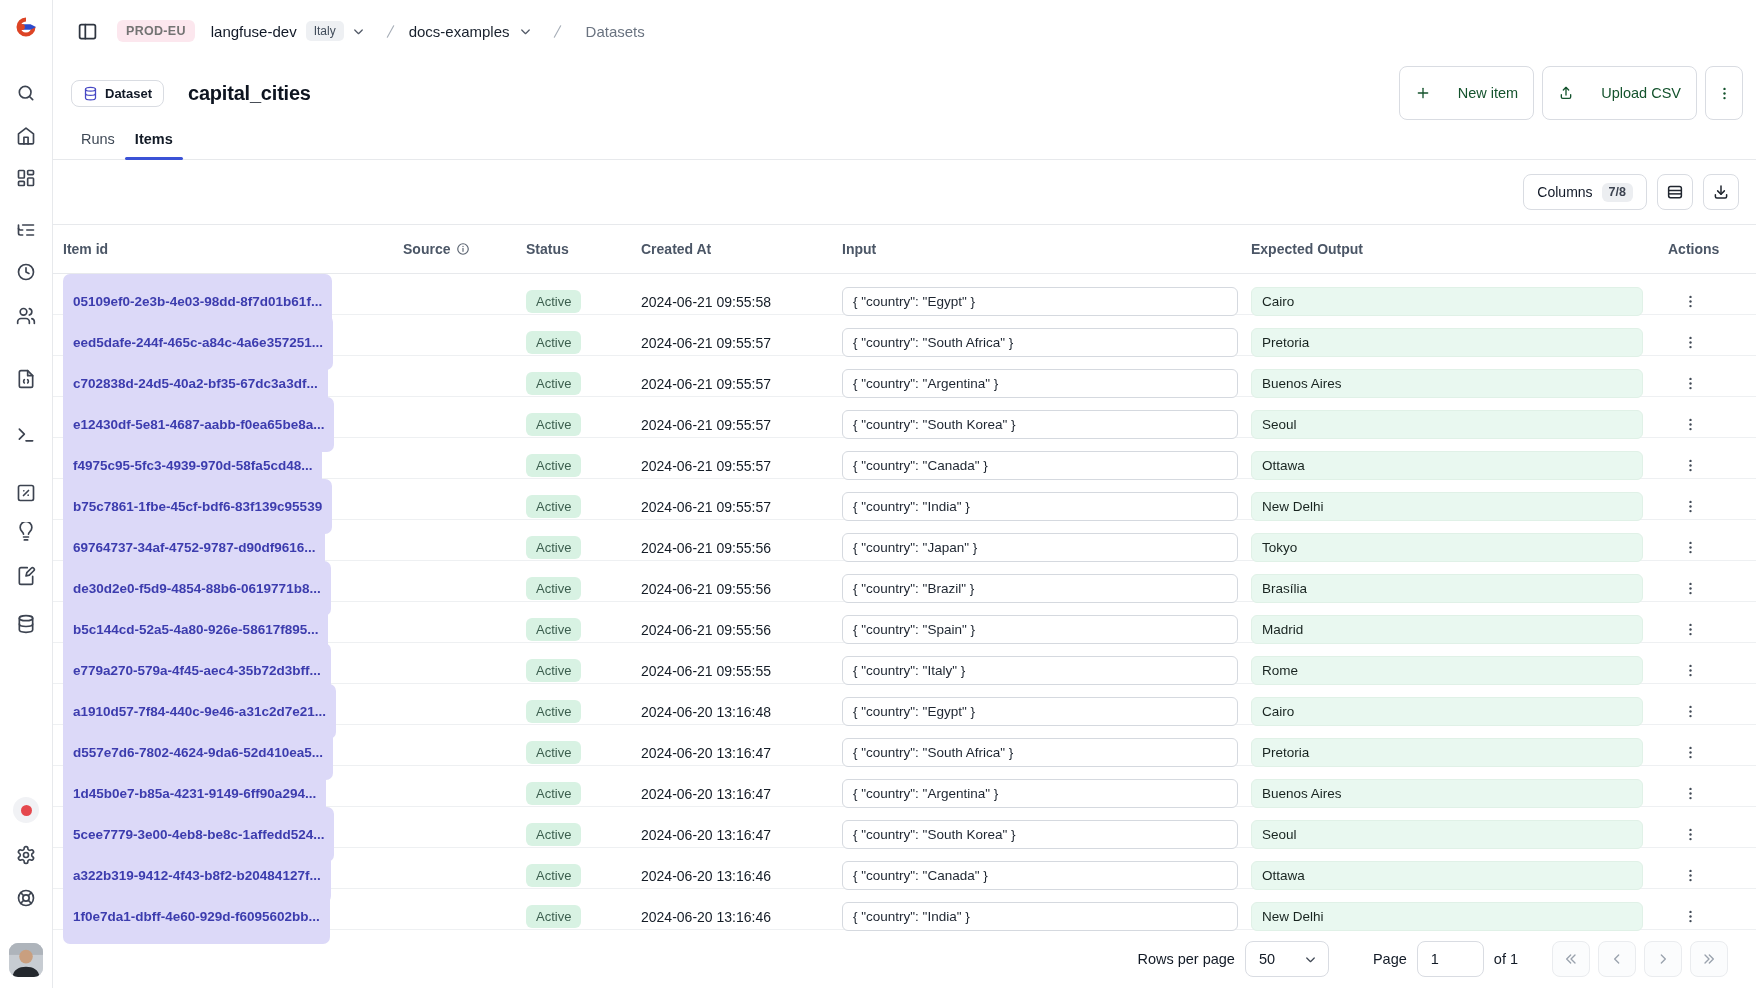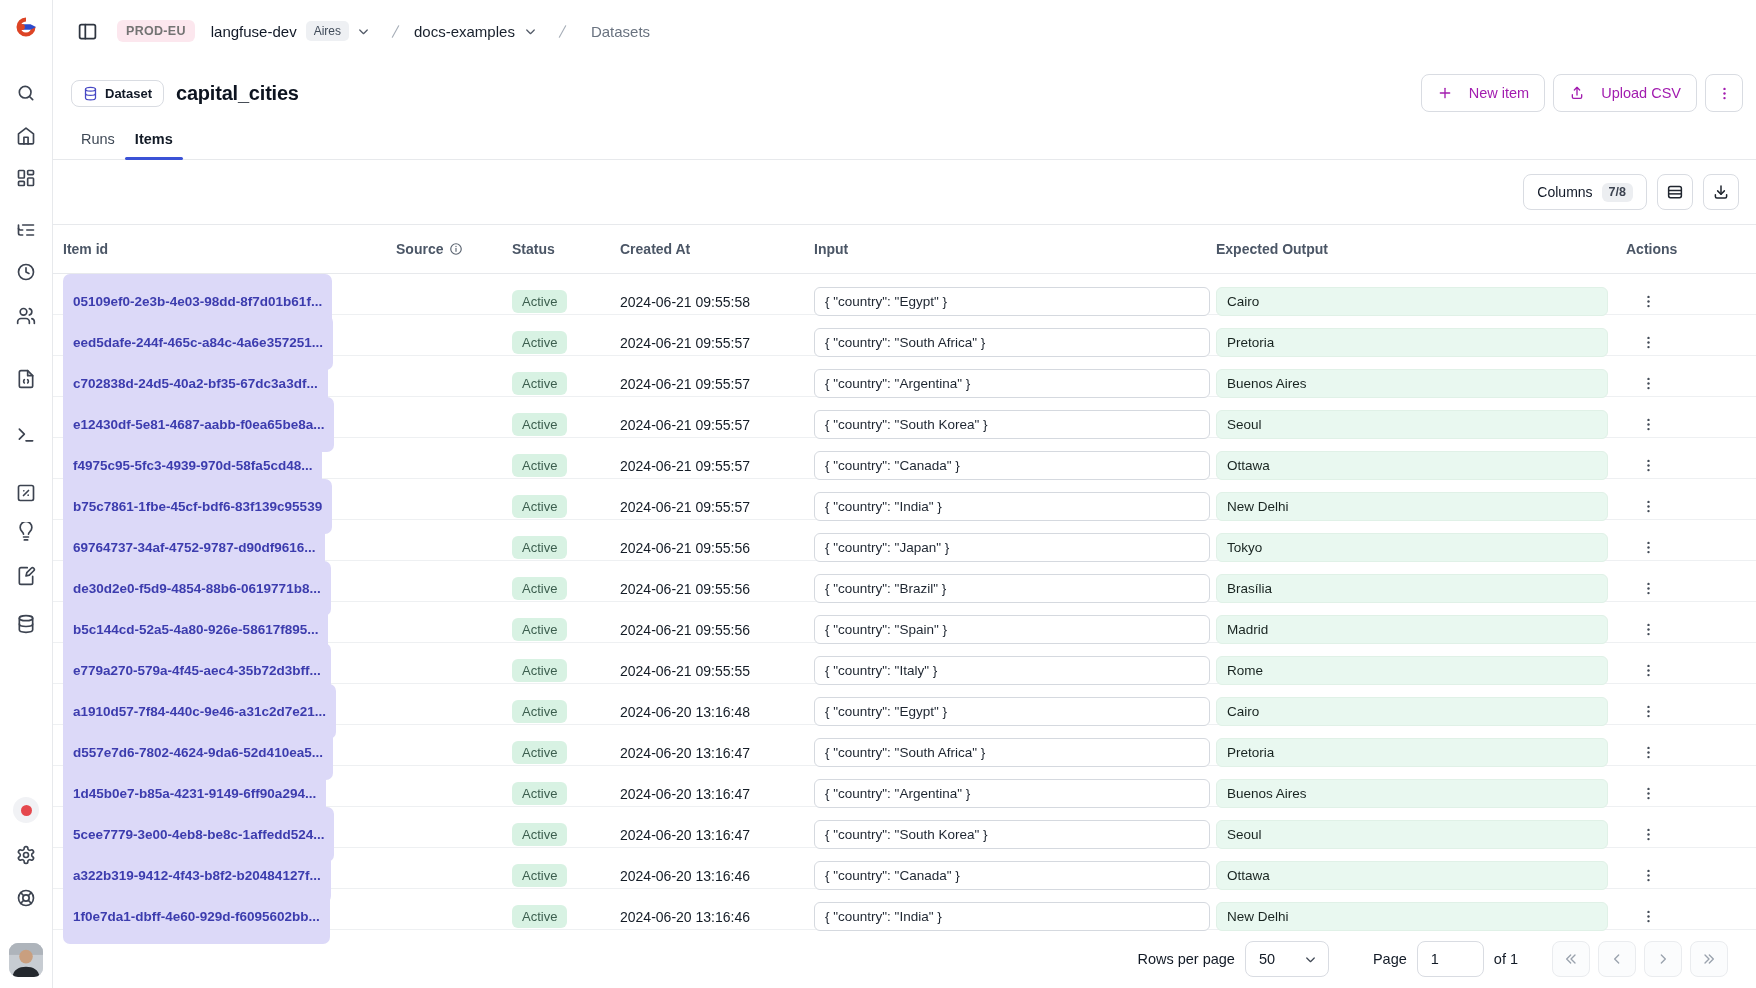--- a/index.html
+++ b/index.html
@@ -31,42 +31,42 @@
   .team-badge { margin-left:9px; background:#eef0f3; color:#414c5a; font-size:12px; font-weight:500; padding:3px 8px; border-radius:5px; }
   .crumb-chev { margin-left:7px; color:#535b68; background:none; border:none; display:flex; align-items:center; }
   .crumb-sep { margin:0 10px 0 16px; color:#a7aeb8; }
   .proj-trigger { display:flex; align-items:center; gap:8px; background:none; border:none; font-size:15px; font-weight:500; color:#18202c; }
   .crumb-muted { font-size:15px; font-weight:500; color:#6a7380; margin-left:10px; }
 
   
   .header-row { height:60px; flex:0 0 60px; display:flex; align-items:center; padding:10px 13px 0 18px; }
   .dataset-pill { display:flex; align-items:center; gap:7px; border:1px solid #d9dce2; border-radius:8px; padding:5px 11px; background:#fff; }
   .dataset-pill .lbl { font-size:13px; font-weight:700; color:#101826; }
-  .page-title { margin-left:12px; font-size:20px; font-weight:700; letter-spacing:-.2px; color:#0d1420; }
+  .page-title { margin-left:24px; font-size:20px; font-weight:700; letter-spacing:-.2px; color:#0d1420; }
   .header-actions { margin-left:auto; display:flex; align-items:center; gap:8px; }
-  .btn { display:flex; align-items:center; gap:16px; height:38px; padding:0 15px; background:#fff;
-    border:1px solid #d9dce2; border-radius:8px; font-size:14.5px; font-weight:500; color:#a21caf; }
+  .btn { display:flex; align-items:center; gap:27px; height:54px; padding:0 15px; background:#fff;
+    border:1px solid #d9dce2; border-radius:8px; font-size:14.5px; font-weight:500; color:#14532d; }
   .btn-sq { width:38px; padding:0; justify-content:center; }
 
   
   .tabs-row { height:42px; flex:0 0 42px; display:flex; align-items:stretch; padding-left:18px; border-bottom:1px solid #e7e9ec; }
   .tab { position:relative; display:flex; align-items:center; padding:0 10px; background:none; border:none;
     font-size:14.5px; font-weight:500; color:#3f4956; }
   .tab.active { font-weight:600; color:#121a26; }
   .tab.active::after { content:""; position:absolute; left:0; right:0; bottom:-1px; height:3px; border-radius:2px; background:var(--accent,#3b52d6); }
 
   
   .toolbar { height:64px; flex:0 0 64px; display:flex; align-items:center; justify-content:flex-end; gap:10px; padding-right:17px; }
   .columns-btn { height:36px; display:flex; align-items:center; padding:0 13px; background:#fff; border:1px solid #d9dce2; border-radius:8px;
     font-size:14px; font-weight:500; color:#101826; }
   .count-badge { margin-left:9px; background:#eceef1; color:#3c4350; font-size:12.5px; font-weight:600; padding:2.5px 7px; border-radius:6px; }
   .tool-btn { width:36px; height:36px; display:flex; align-items:center; justify-content:center; background:#fff; border:1px solid #d9dce2; border-radius:8px; color:#20262f; }
 
   
-  .grid-cols { display:grid; grid-template-columns:333px 116px 108px 194px 402px 410px 1fr; padding-left:10px; align-items:center; }
+  .grid-cols { display:grid; grid-template-columns:333px 116px 108px 194px 402px 410px 1fr; padding-left:10px; align-items:center;gap:7px; }
   .thead { height:50px; flex:0 0 50px; border-top:1px solid #e7e9ec; border-bottom:1px solid #e7e9ec;
     color:#4b5666; font-size:14px; font-weight:600; }
   .th { display:flex; align-items:center; gap:6px; }
   .th .info { color:#5b6471; }
   .tbody { flex:0 0 656px; }
   .trow { height:41px; border-bottom:1px solid #eef0f2; }
   .id-pill { display:inline-block; max-width:322px; background:var(--idpill-bg,#dcd9f8); color:var(--idpill-tx,#3c3cae);
     font-size:13.5px; font-weight:600; padding:20px 10px; border-radius:7px; white-space:nowrap; overflow:hidden; border:none; }
   .badge-active { display:inline-block; background:var(--status-bg,#d8f2e3); color:var(--status-tx,#3c5f4f);
     font-size:13px; font-weight:500; padding:4px 10px; border-radius:6px; }
@@ -225,21 +225,21 @@
 
   <div class="topbar">
     <button class="panel-toggle">
       <svg width="21" height="21" viewBox="0 0 24 24" fill="none" stroke="currentColor" stroke-width="2" stroke-linecap="round" stroke-linejoin="round">
           <rect x="3" y="4" width="18" height="16" rx="2"></rect>
           <path d="M9.5 4v16"></path>
         </svg>
     </button>
     <span class="env-badge">PROD-EU</span>
     <span class="org-name">langfuse-dev</span>
-    <span class="team-badge">Aires</span>
+    <span class="team-badge">Italy</span>
     <button class="crumb-chev">
       <svg width="15" height="15" viewBox="0 0 24 24" fill="none" stroke="currentColor" stroke-width="2" stroke-linecap="round" stroke-linejoin="round">
           <path d="m6 9.5 6 6 6-6"></path>
         </svg>
     </button>
     <span class="crumb-sep">
       <svg width="17" height="17" viewBox="0 0 24 24" fill="none" stroke="currentColor" stroke-width="1.6" stroke-linecap="round">
           <path d="M16.5 4 7.5 20"></path>
         </svg>
     </span>

